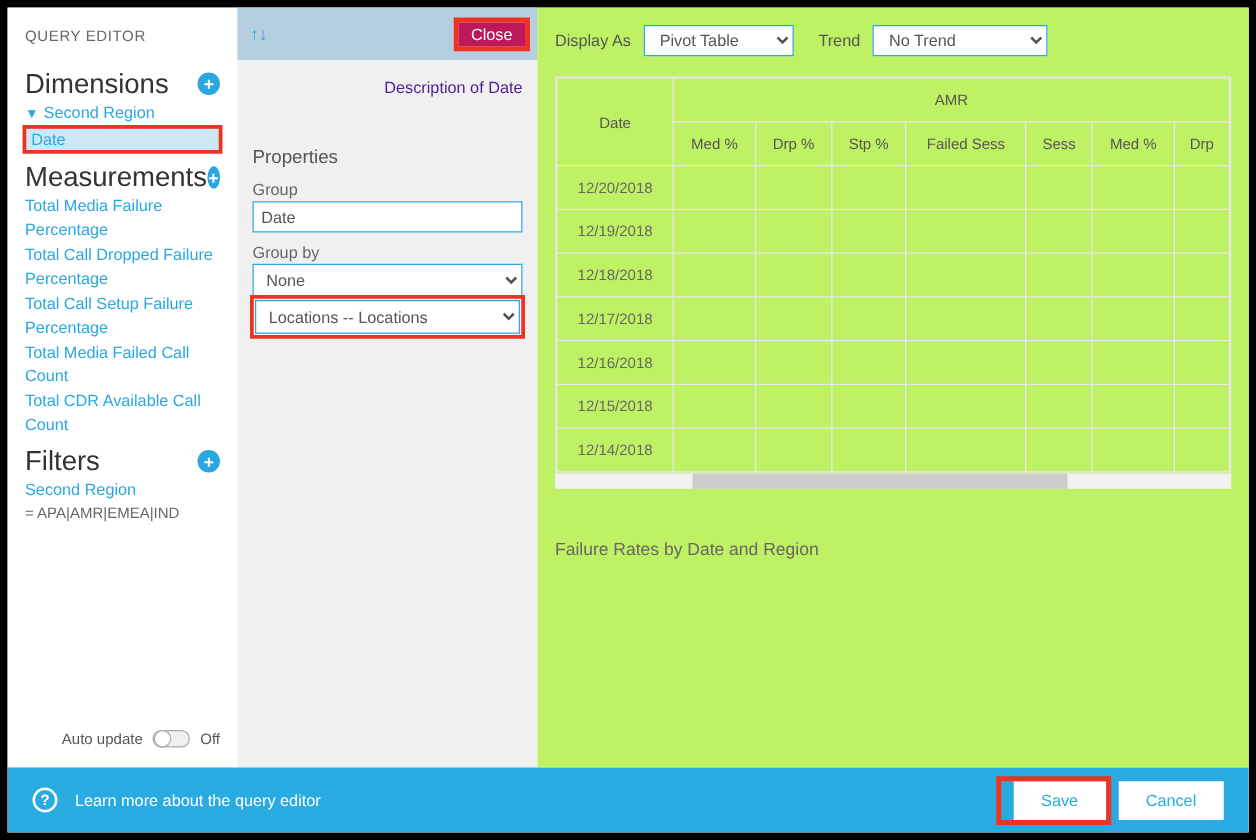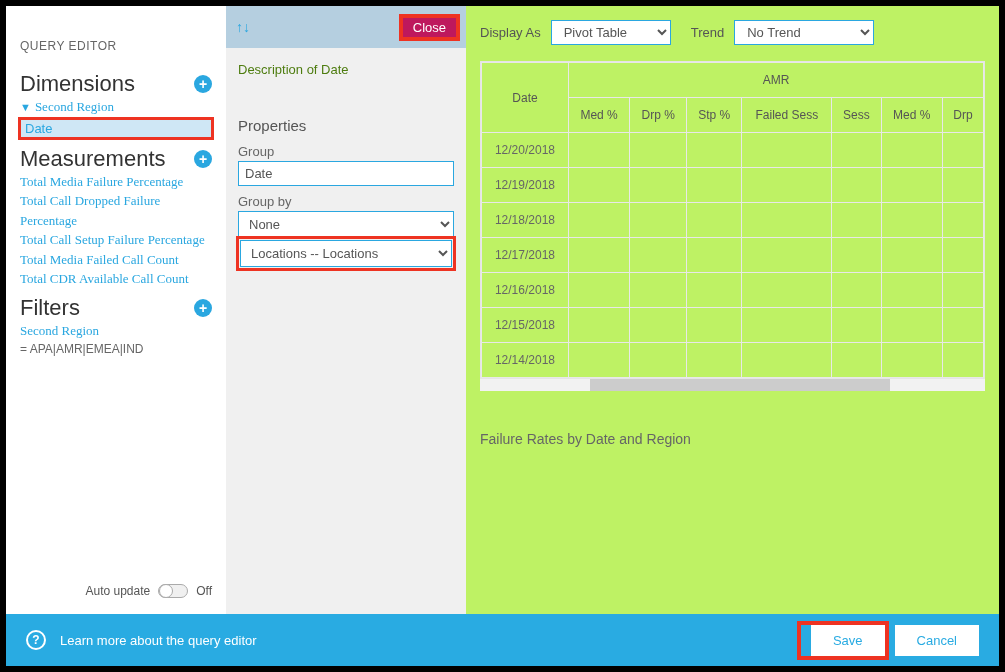--- a/index.html
+++ b/index.html
@@ -15,23 +15,23 @@
   display: flex;
   flex-direction: column;
   height: 100%;
 }
 .main {
   flex: 1;
   display: flex;
   overflow: hidden;
 }
 .sidebar {
-  width: 220px;
-  background: #fff;
-  padding: 27px 14px 8px 14px;
+  width: 184px;
+  background: #fff;
+  padding: 10px 14px 8px 14px;
   display: flex;
   flex-direction: column;
   font-size: 13px;
   color: #333;
 }
 .sidebar-title {
   font-size: 12px;
   color: #666;
   margin-bottom: 14px;
   margin-top: 6px;
@@ -58,21 +58,20 @@
   justify-content: center;
   font-size: 14px;
   font-weight: bold;
   cursor: pointer;
 }
 .link-list .item {
   color: #2aa7e0;
   font-size: 13px;
   line-height: 1.5;
   cursor: pointer;
-  font-family: Liberation Serif, serif;
 }
 .expand-tri {
   display: inline-block;
   color: #2aa7e0;
   margin-right: 4px;
   font-size: 11px;
 }
 .dim-date {
   background: #cfe7f5;
   color: #2aa7e0;
@@ -138,22 +137,23 @@
   padding: 2px 10px;
   font-size: 13px;
   cursor: pointer;
 }
 .mid-body {
   padding: 14px 12px;
   font-size: 13px;
   color: #555;
 }
 .mid-desc {
-  color: #4d7c0f;
+  color: #4c1d95;
   margin-bottom: 20px;
+  text-align: right;
 }
 .props-head {
   font-size: 15px;
   margin: 40px 0 10px 0;
   color: #555;
 }
 .mid-body label {
   display: block;
   font-size: 13px;
   color: #666;

